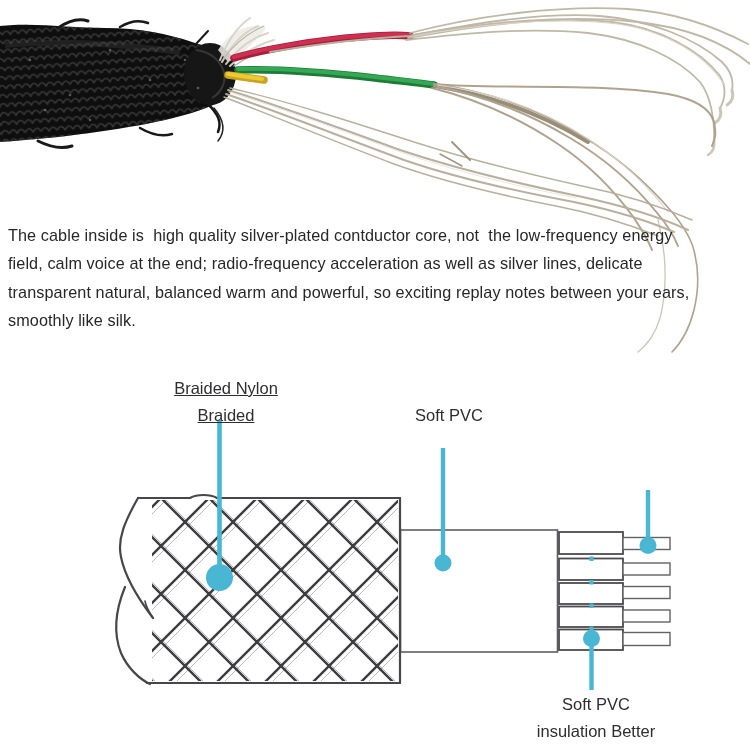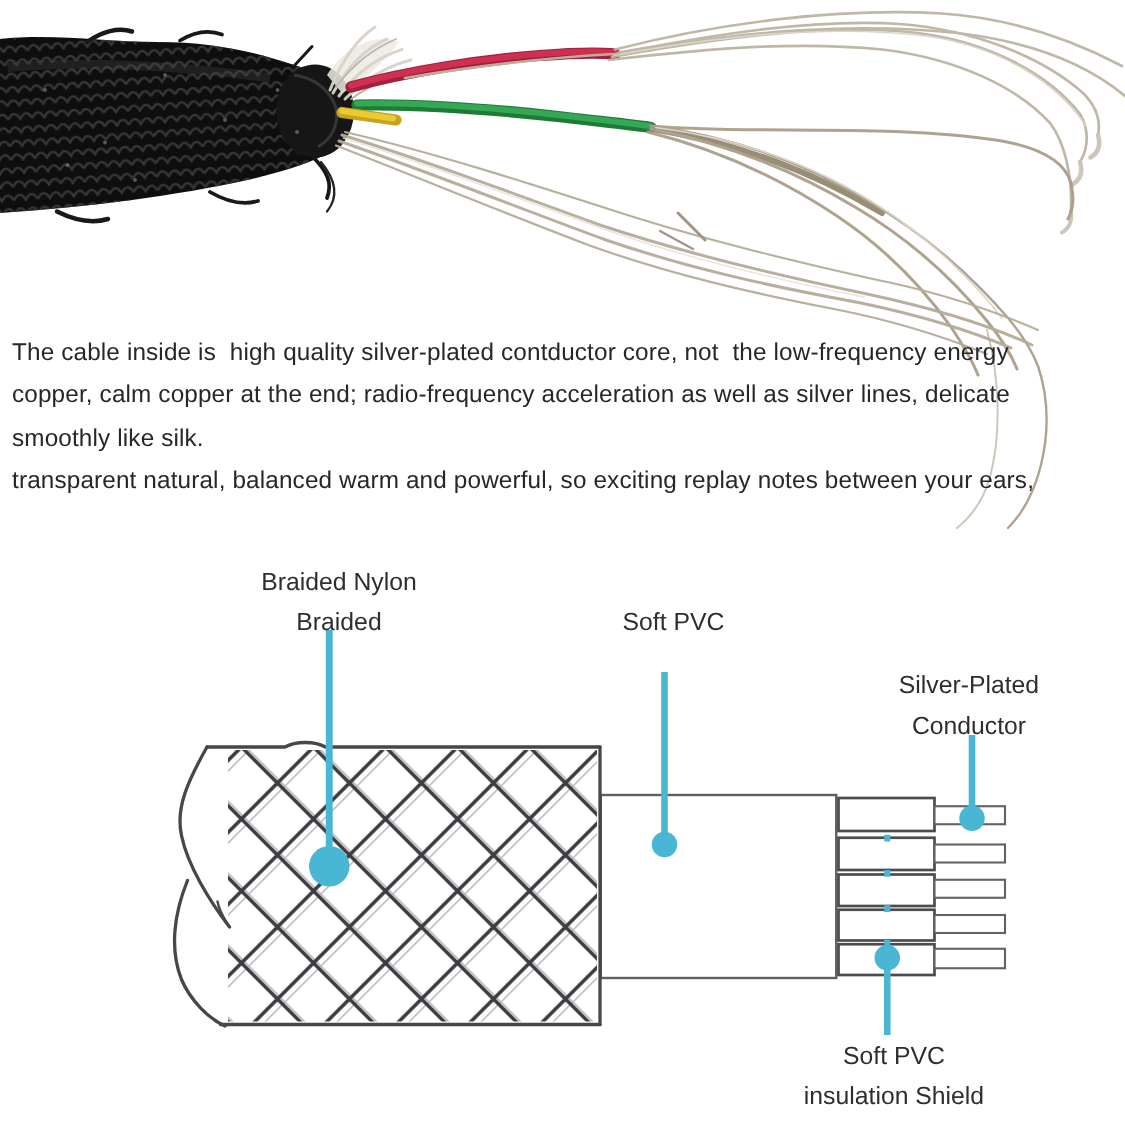--- a/index.html
+++ b/index.html
@@ -11,21 +11,21 @@
   .diagram-svg{position:absolute;left:0;top:360px;z-index:1;}
   .description{
     position:absolute;left:8px;top:221px;z-index:3;
     font-size:16.2px;color:#272727;letter-spacing:0.1px;
   }
   .description .line{height:28.3px;line-height:28.3px;white-space:pre;}
   .diagram-label{
     position:absolute;width:180px;z-index:3;text-align:center;
     font-size:16.5px;line-height:27px;color:#2e2e30;
   }
-  .lbl-braided{left:136px;top:375px;}
+  .lbl-braided{left:136px;top:375px;text-decoration:underline;}
   .lbl-inside{left:359px;top:402px;}
   .lbl-conductor{left:556px;top:444px;}
   .lbl-insulation{left:506px;top:691px;}
 </style>
 </head>
 <body>
 
 <div class="screen">
 
   <svg class="photo-svg" width="750" height="360" viewBox="0 0 750 360">
@@ -122,39 +122,35 @@
       <path d="M224,97 C278,118 336,142 394,164 C450,184 505,196 556,206 C592,213 628,224 658,236" stroke-width="1.5"></path>
       <path d="M230,88 C290,102 352,122 414,142 C470,160 528,174 582,186 C622,194 660,206 692,220" stroke-width="1.4"></path>
       <path d="M229,92 C286,110 346,132 406,154 C464,174 522,187 576,198" stroke="#e8e5de" stroke-width="1"></path>
       <path d="M470,160 L452,142" stroke="#9a9180" stroke-width="2"></path>
       <path d="M462,166 L440,154" stroke="#9a9180" stroke-width="1.5"></path>
     </g>
   </svg>
 
   <div class="description">
     <div class="line">The cable inside is  high quality silver-plated contductor core, not  the low-frequency energy</div>
-    <div class="line">copper, calm copper at the end; radio-frequency acceleration as well as silver lines, delicate</div>
+    <div class="line">field, calm voice at the end; radio-frequency acceleration as well as silver lines, delicate</div>
+    <div class="line">transparent natural, balanced warm and powerful, so exciting replay notes between your ears,</div>
     <div class="line">smoothly like silk.</div>
-    <div class="line">transparent natural, balanced warm and powerful, so exciting replay notes between your ears,</div>
   </div>
 
   <div class="diagram-label lbl-braided">
     <div>Braided Nylon</div>
     <div>Braided</div>
   </div>
   <div class="diagram-label lbl-inside">
     <div>Soft PVC</div>
   </div>
-  <div class="diagram-label lbl-conductor">
-    <div>Silver-Plated</div>
-    <div>Conductor</div>
-  </div>
   <div class="diagram-label lbl-insulation">
     <div>Soft PVC</div>
-    <div>insulation Shield</div>
+    <div>insulation Better</div>
   </div>
 
   <svg class="diagram-svg" width="750" height="390" viewBox="0 0 750 390">
     <defs>
       <pattern id="xhatch" x="137" y="114" width="48" height="48" patternUnits="userSpaceOnUse">
         <path d="M0,0 L48,48 M48,0 L0,48" stroke="#3b3b40" stroke-width="2.4" fill="none"></path>
       </pattern>
       <pattern id="xhatch2" x="142" y="116" width="48" height="48" patternUnits="userSpaceOnUse">
         <path d="M0,0 L48,48 M48,0 L0,48" stroke="#9a9aa0" stroke-width="1" fill="none"></path>
       </pattern>

